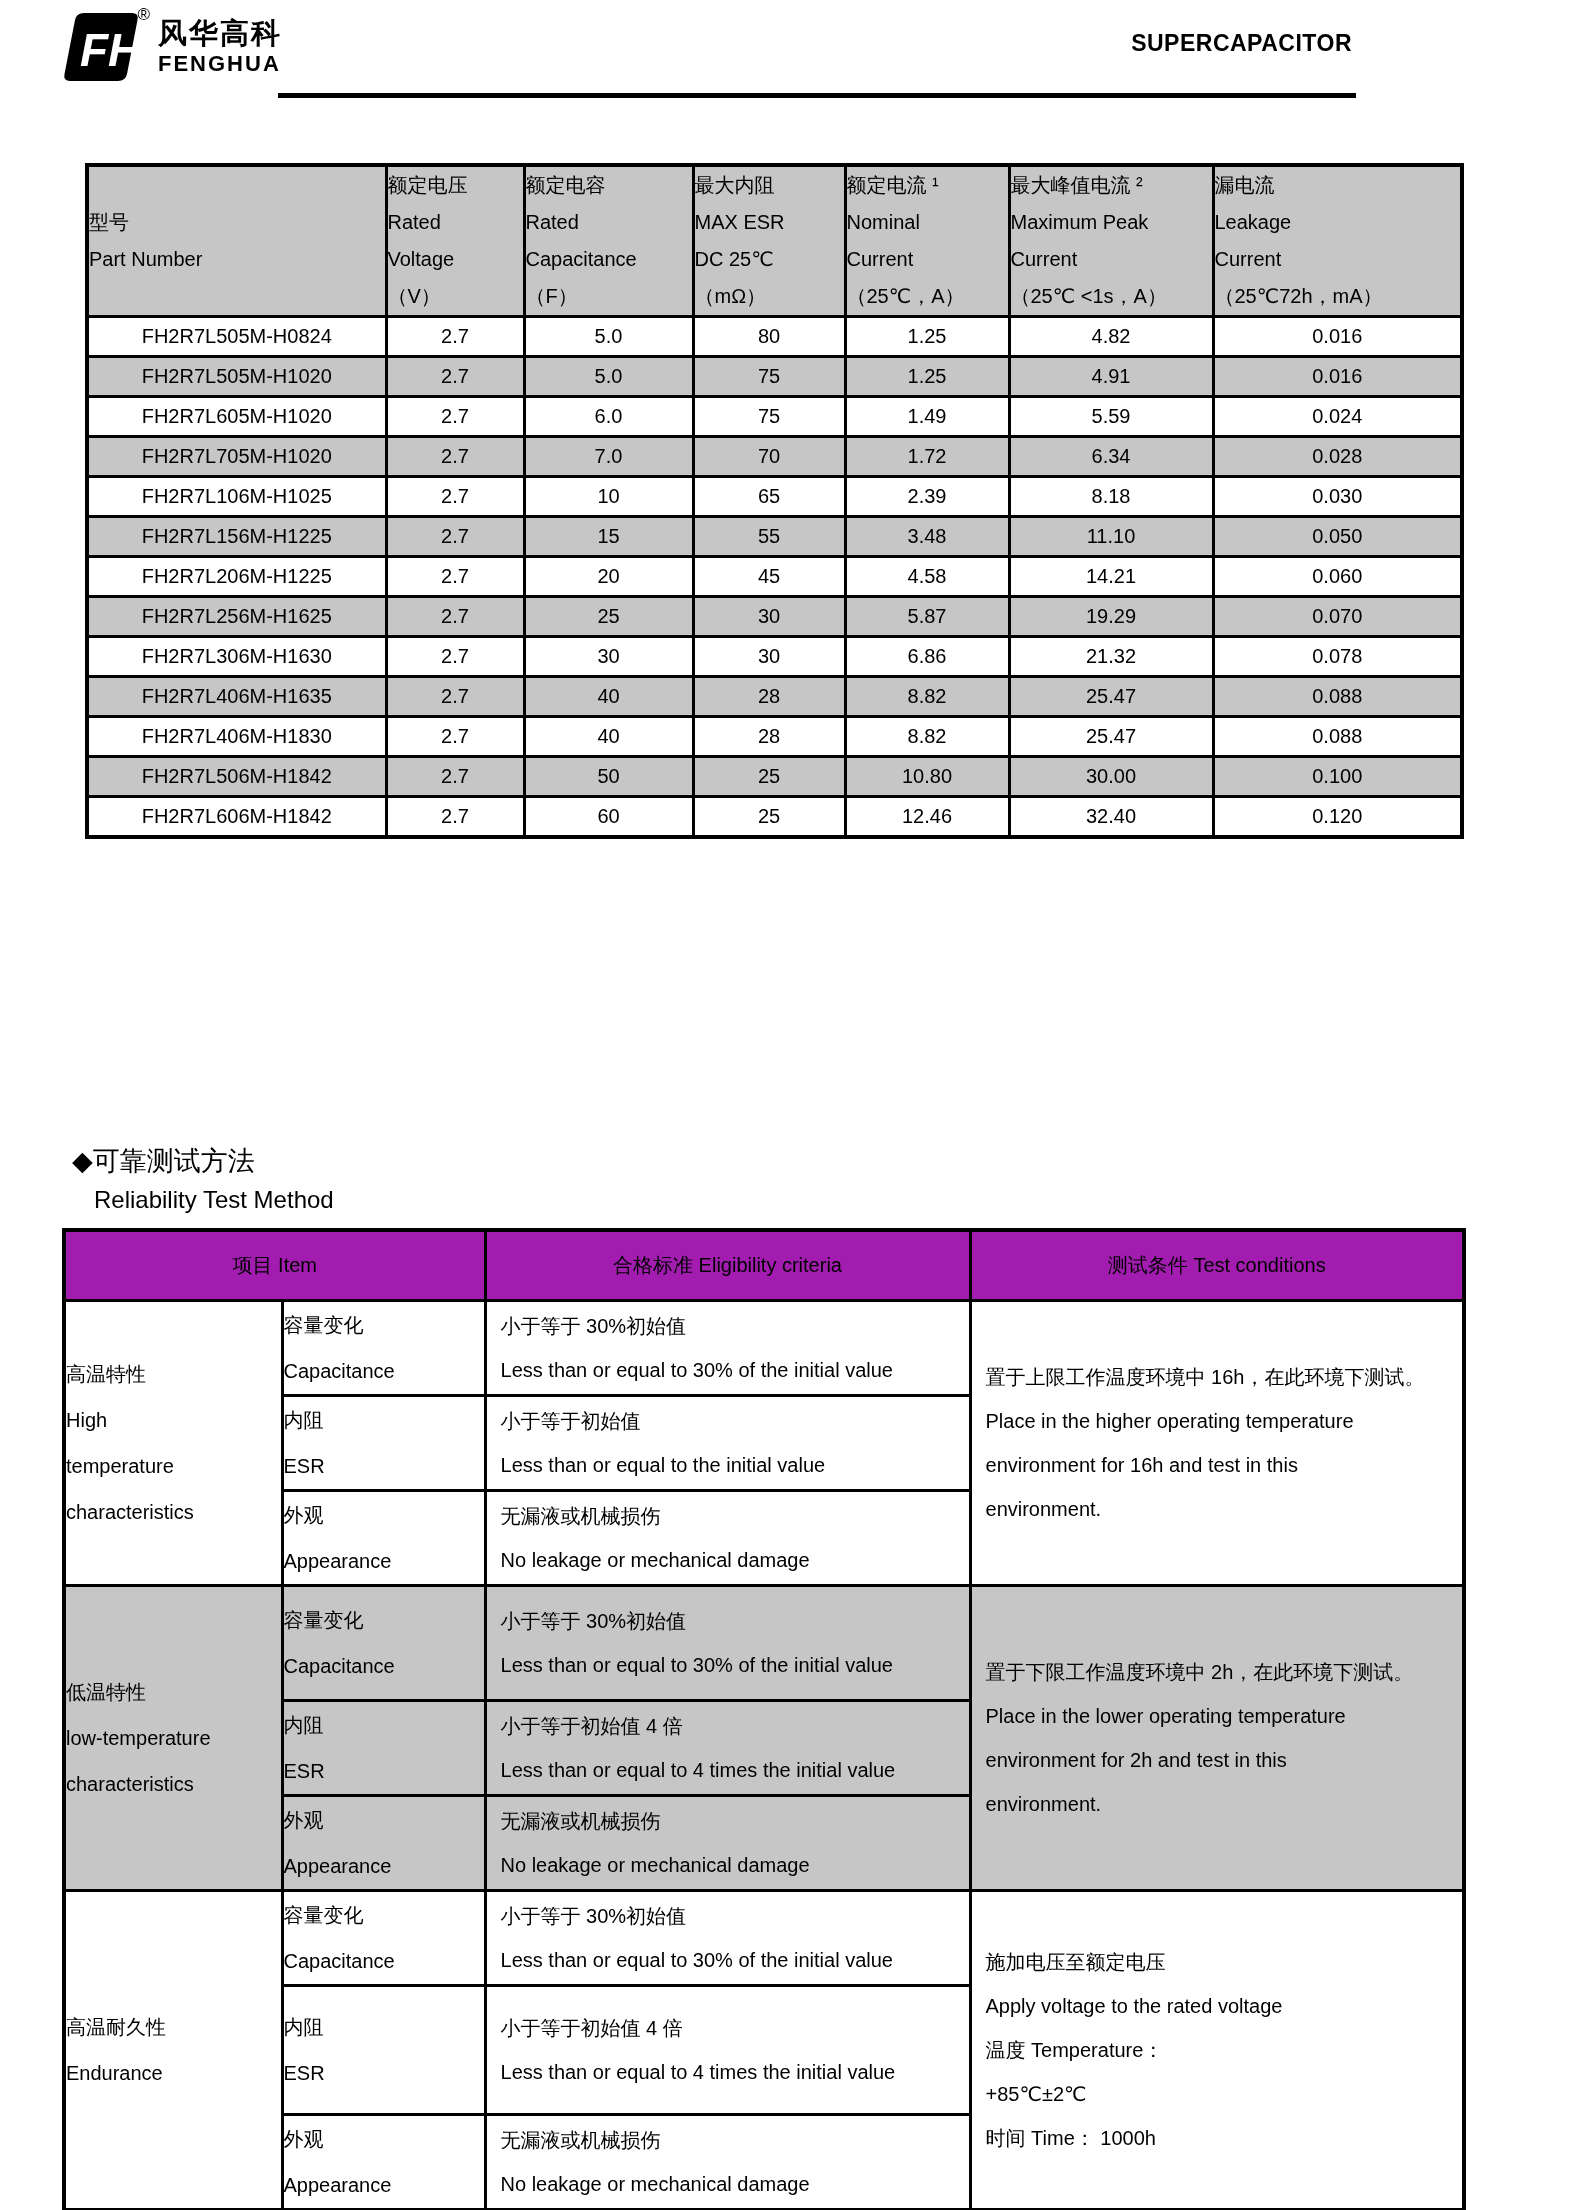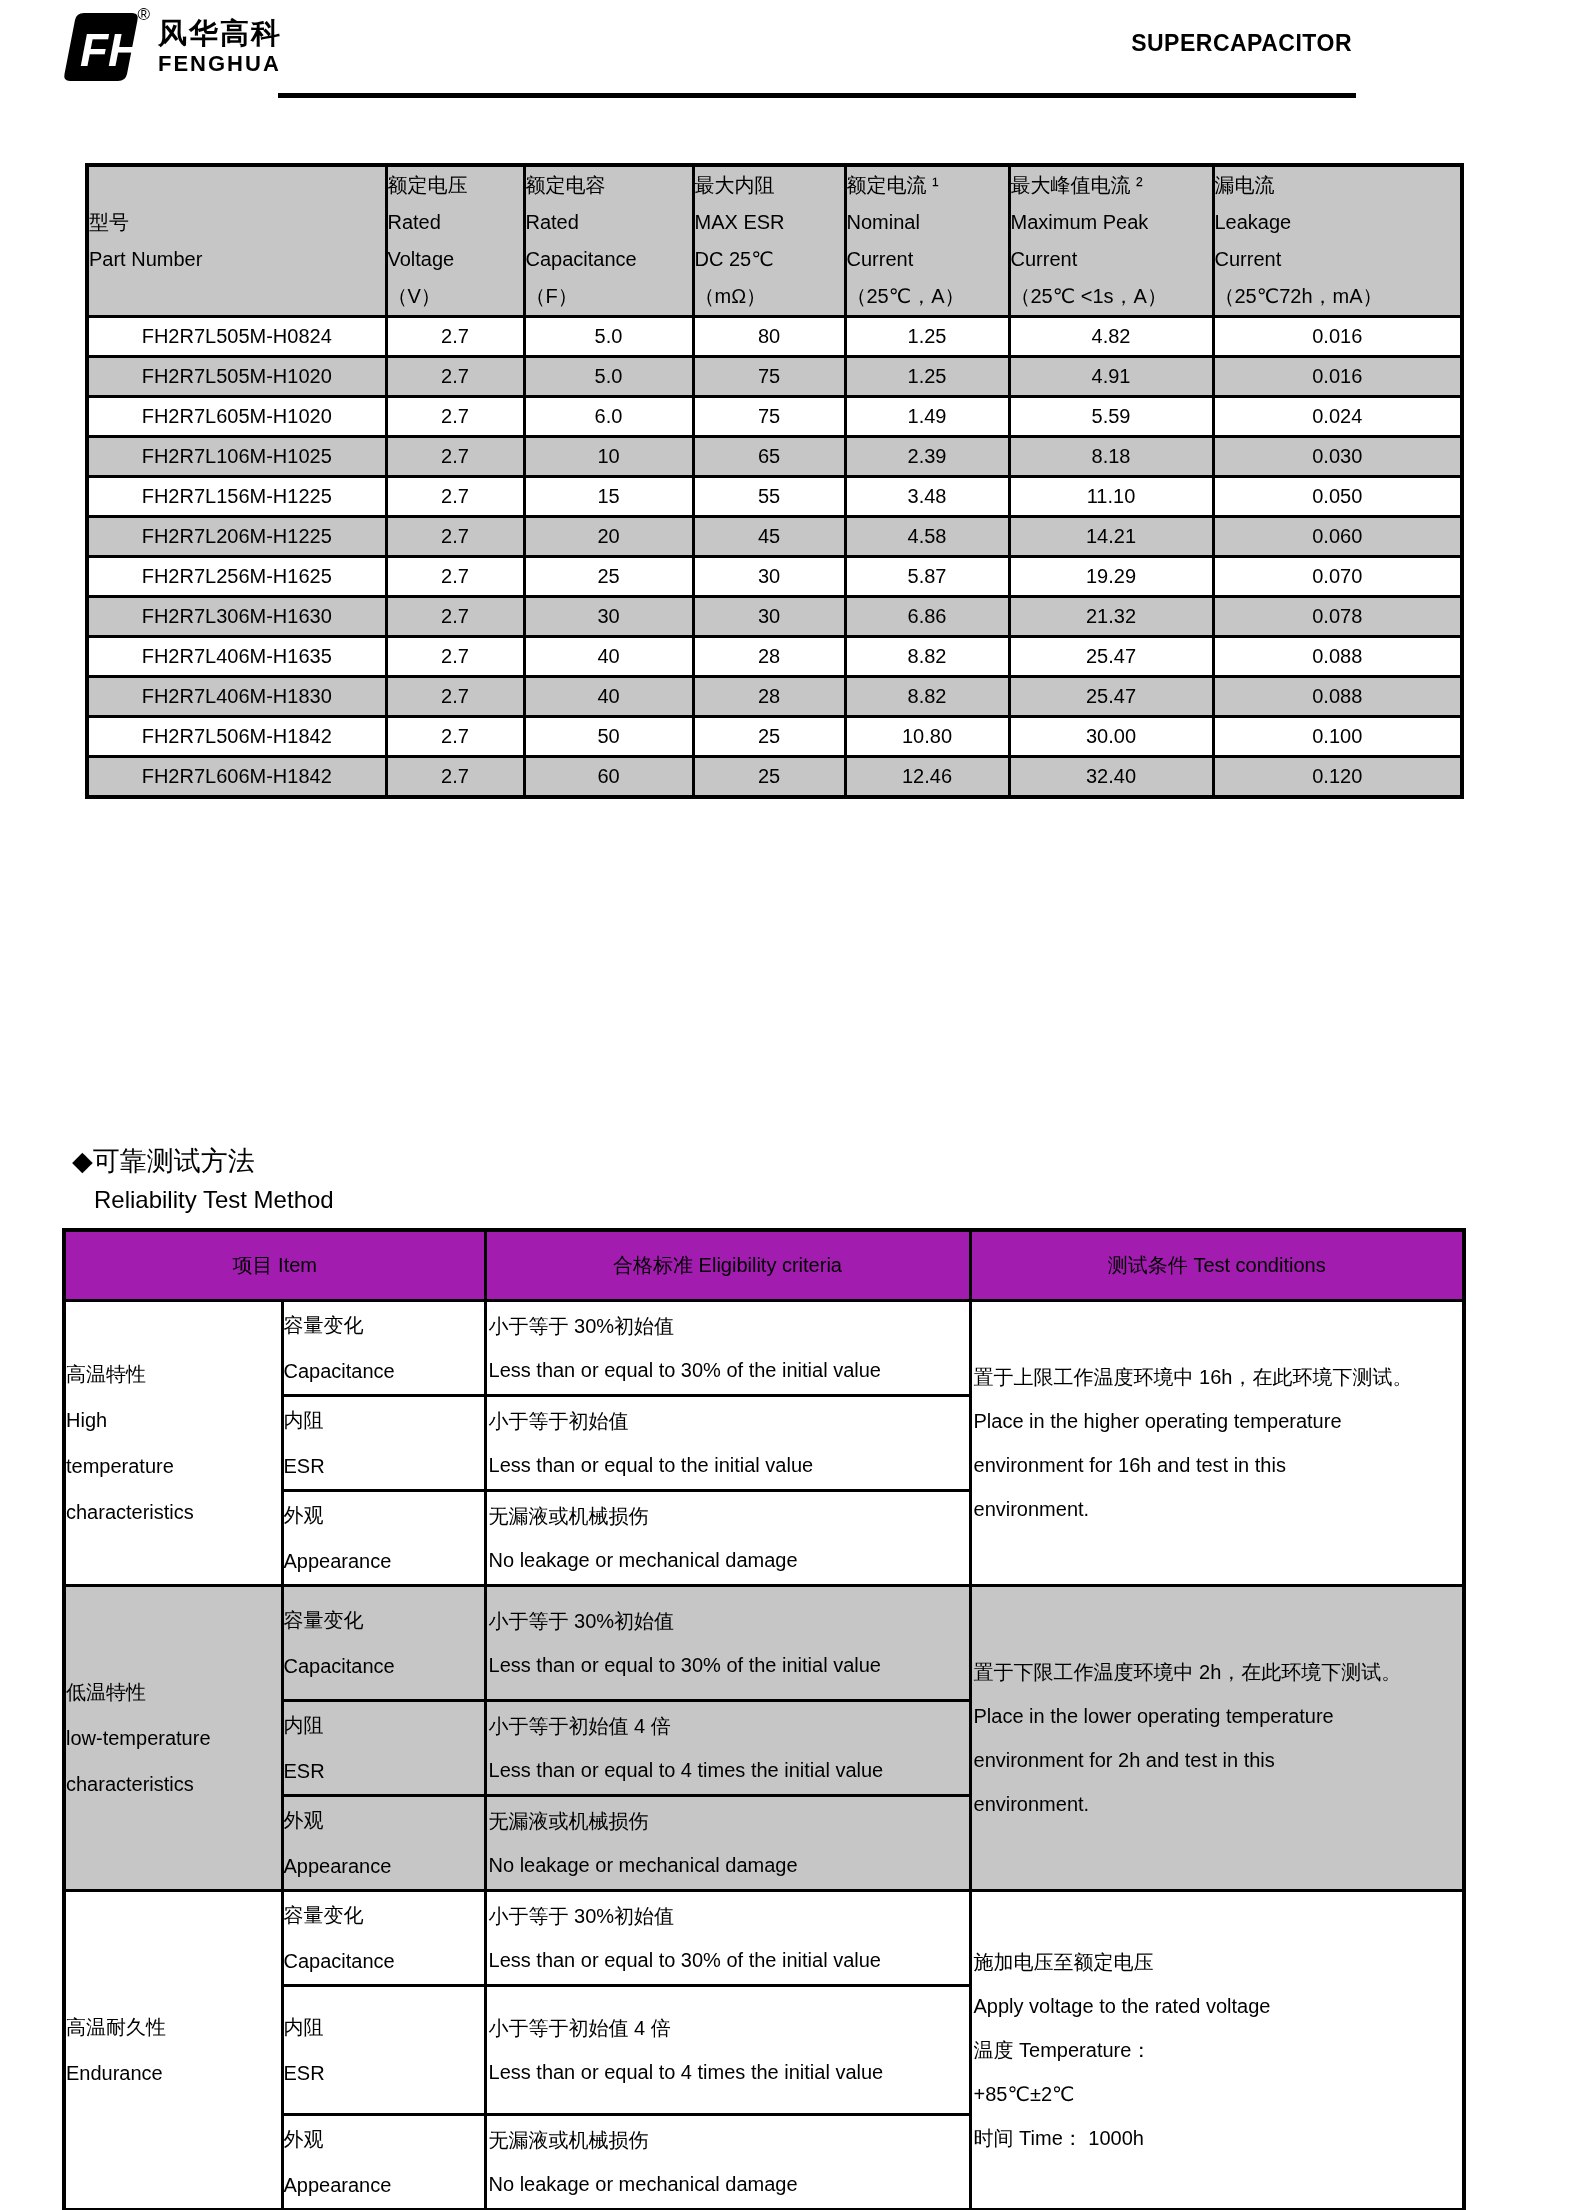--- a/index.html
+++ b/index.html
@@ -38,21 +38,21 @@
   .section-heading { position:absolute; top:1143px; left:72px; }
   .section-zh { font-size:27px; line-height:36px; }
   .section-en { font-size:24px; line-height:34px; margin-left:22px; margin-top:4px; }
 
   
   #reliability-table { position:absolute; top:1228px; left:62px; width:1400px; }
   #reliability-table thead tr { height:70px; background:#a21caf; }
   #reliability-table th { font-size:20px; text-align:center; vertical-align:middle; }
   #reliability-table td { vertical-align:middle; font-size:20px; }
   .group-cell, .item-cell { text-align:left; }
-  .crit-cell, .cond-cell { text-align:left; padding-left:2px; padding-right:8px; }
+  .crit-cell, .cond-cell { text-align:left; padding-left:14px; padding-right:8px; }
   .rel-line { line-height:46px; }
   .crit-line { line-height:44px; }
   .cond-line { line-height:44px; }
 </style>
 </head>
 <body>
 
 <div class="page">
 
   <div class="logo-block">
@@ -148,20 +148,29 @@
         <tr>
           <td>FH2R7L605M-H1020</td>
           <td>2.7</td>
           <td>6.0</td>
           <td>75</td>
           <td>1.49</td>
           <td>5.59</td>
           <td>0.024</td>
         </tr>
         <tr>
+          <td>FH2R7L705M-H1020</td>
+          <td>2.7</td>
+          <td>7.0</td>
+          <td>70</td>
+          <td>1.72</td>
+          <td>6.34</td>
+          <td>0.028</td>
+        </tr>
+        <tr>
           <td>FH2R7L106M-H1025</td>
           <td>2.7</td>
           <td>10</td>
           <td>65</td>
           <td>2.39</td>
           <td>8.18</td>
           <td>0.030</td>
         </tr>
         <tr>
           <td>FH2R7L156M-H1225</td>

